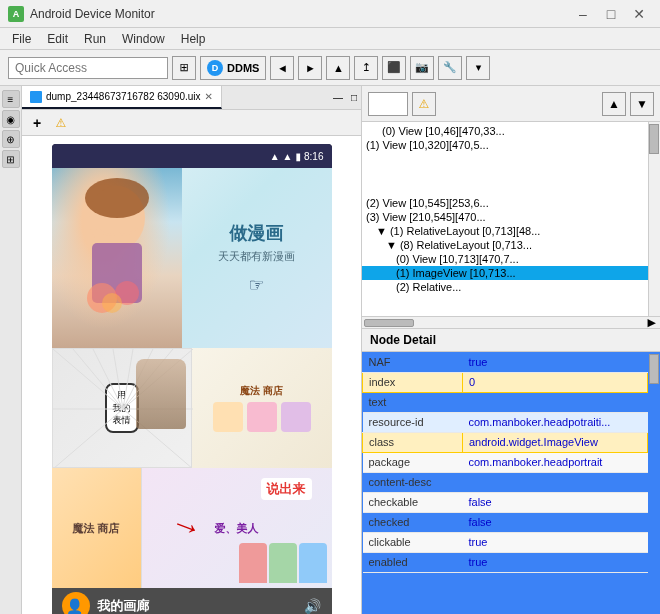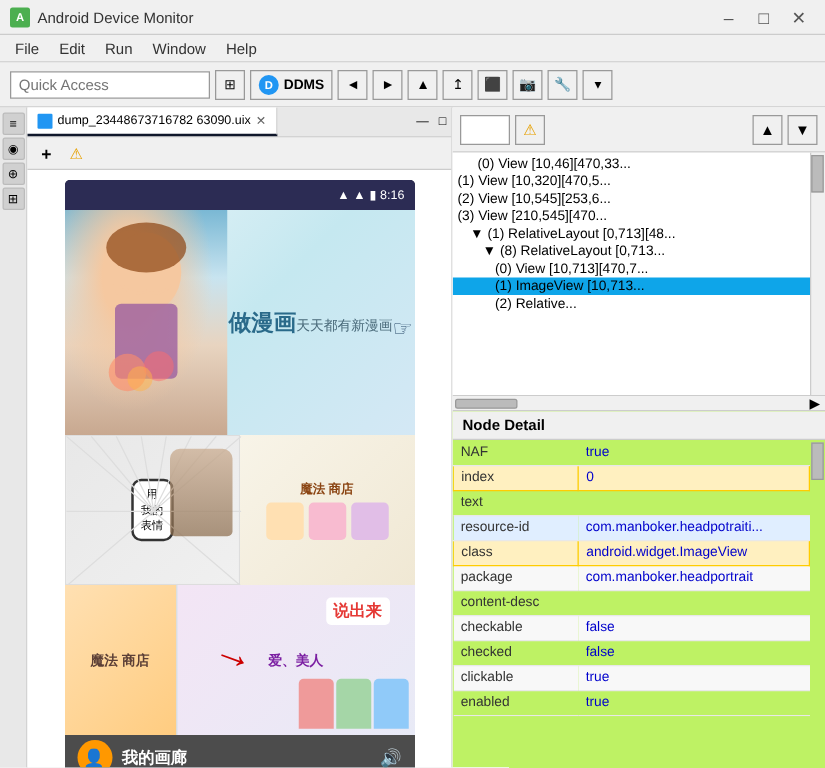--- a/index.html
+++ b/index.html
@@ -183,20 +183,21 @@
     }
     .manga-girl-inner {
       width: 100%;
       height: 100%;
       background: radial-gradient(ellipse at 40% 30%, #f5c8a0 20%, transparent 60%),
                   linear-gradient(180deg, #7ab8d4 0%, #c8e4f0 30%, #e8d4c0 60%, #c8a890 100%);
     }
     .manga-text-area {
       flex: 1;
       display: flex;
+      flex-direction: column;
       justify-content: center;
       align-items: center;
       color: #2a4a6a;
     }
     .manga-title { font-size: 18px; font-weight: bold; color: #2a6a8a; }
     .manga-subtitle { font-size: 11px; color: #4a6a7a; margin-top: 4px; }
 
     .app-panel-middle {
       height: 120px;
       position: relative;
@@ -297,21 +298,21 @@
 
     
     .tree-panel::-webkit-scrollbar { width: 12px; }
     .tree-panel::-webkit-scrollbar-track { background: #f0f0f0; }
     .tree-panel::-webkit-scrollbar-thumb { background: #bbb; border: 1px solid #999; }
 
     
     .node-detail {
       flex: 1;
       overflow-y: auto;
-      background: #bef264;
+      background: #3b82f6;
     }
     .node-detail-header {
       padding: 4px 8px;
       font-weight: bold;
       font-size: 12px;
       background: #f0f0f0;
       border-bottom: 1px solid #ccc;
     }
     .detail-table { width: 100%; border-collapse: collapse; font-size: 11px; }
     .detail-table tr { height: 20px; }
@@ -559,21 +560,21 @@
       <button class="rt-btn" style="color:#e6a000;">⚠</button>
       <div style="flex:1;"></div>
       <button class="rt-btn">▲</button>
       <button class="rt-btn">▼</button>
     </div>
 
     <div style="display:flex;flex:0 0 195px;overflow:hidden;border-bottom:1px solid #ccc;">
       <div class="tree-panel" style="flex:1;">
         <div class="tree-item" style="padding-left:20px;">(0) View [10,46][470,33...</div>
         <div class="tree-item" style="padding-left:4px;">(1) View [10,320][470,5...</div>
-        <div class="tree-item" style="padding-left:4px;">(2) View [10,545][253,6...</div>
+        <div class="tree-item" style="padding-left:4px;margin-top:44px;">(2) View [10,545][253,6...</div>
         <div class="tree-item" style="padding-left:4px;">(3) View [210,545][470...</div>
         <div class="tree-item" style="padding-left:14px;">▼ (1) RelativeLayout [0,713][48...</div>
         <div class="tree-item" style="padding-left:24px;">▼ (8) RelativeLayout [0,713...</div>
         <div class="tree-item" style="padding-left:34px;">(0) View [10,713][470,7...</div>
         <div class="tree-item selected" style="padding-left:34px;">(1) ImageView [10,713...</div>
         <div class="tree-item" style="padding-left:34px;">(2) Relative...</div>
       </div>
       <div class="scrollbar-v">
         <div class="scrollbar-thumb"></div>
       </div>

